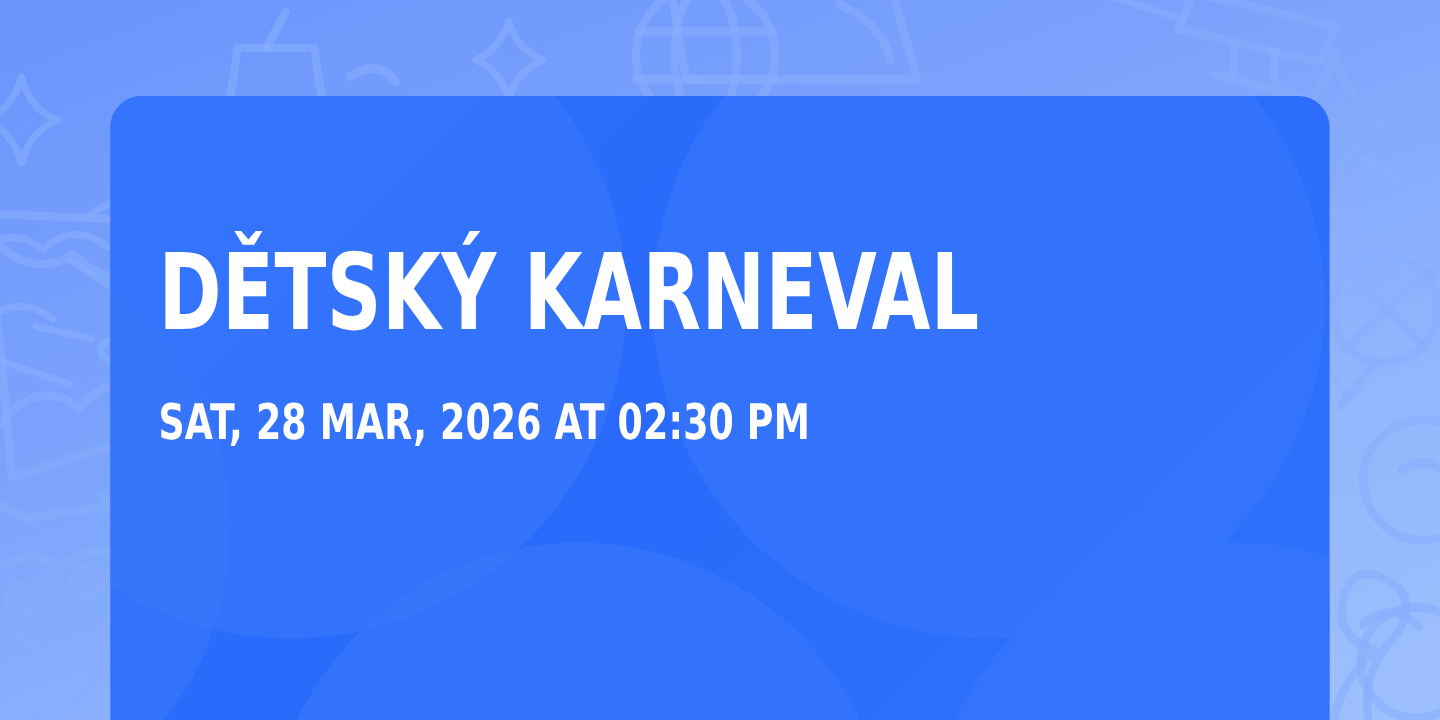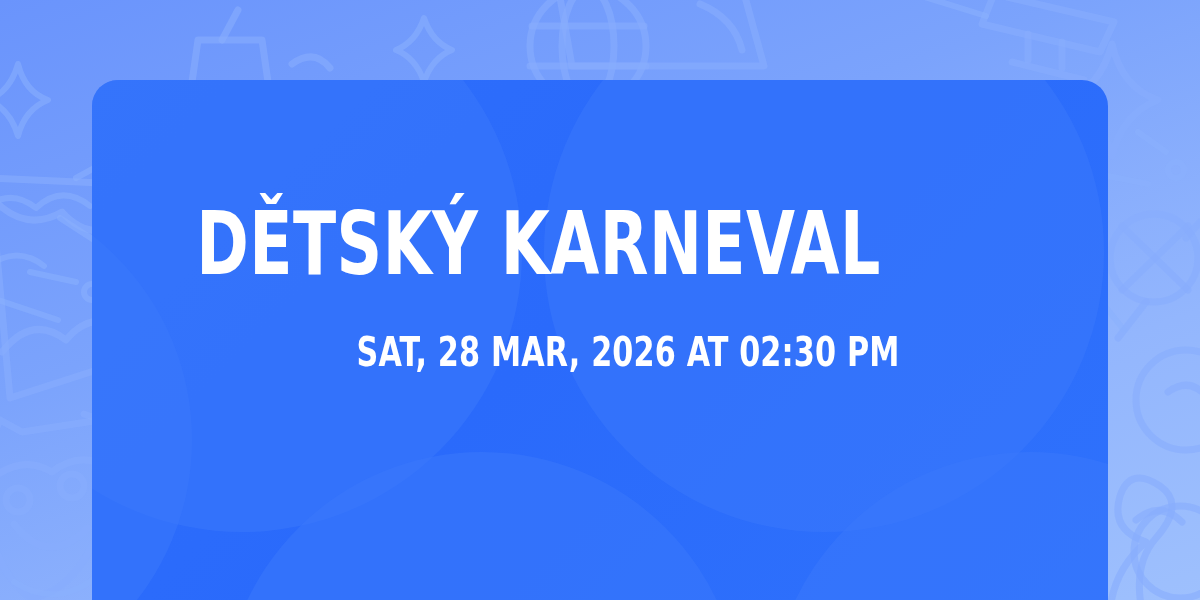--- a/index.html
+++ b/index.html
@@ -14,21 +14,20 @@
     font-family: "Liberation Sans", sans-serif;
   }
 
   
   .stage {
     position: relative;
     width: 1200px;
     height: 600px;
     overflow: hidden;
     background: linear-gradient(160deg, #6a94fc 0%, #7ba3fc 38%, #93b6fd 72%, #9ec0fd 100%);
-    text-align: right;
   }
 
   
   .pattern-layer {
     position: absolute;
     inset: 0;
     width: 1200px;
     height: 600px;
     pointer-events: none;
   }

